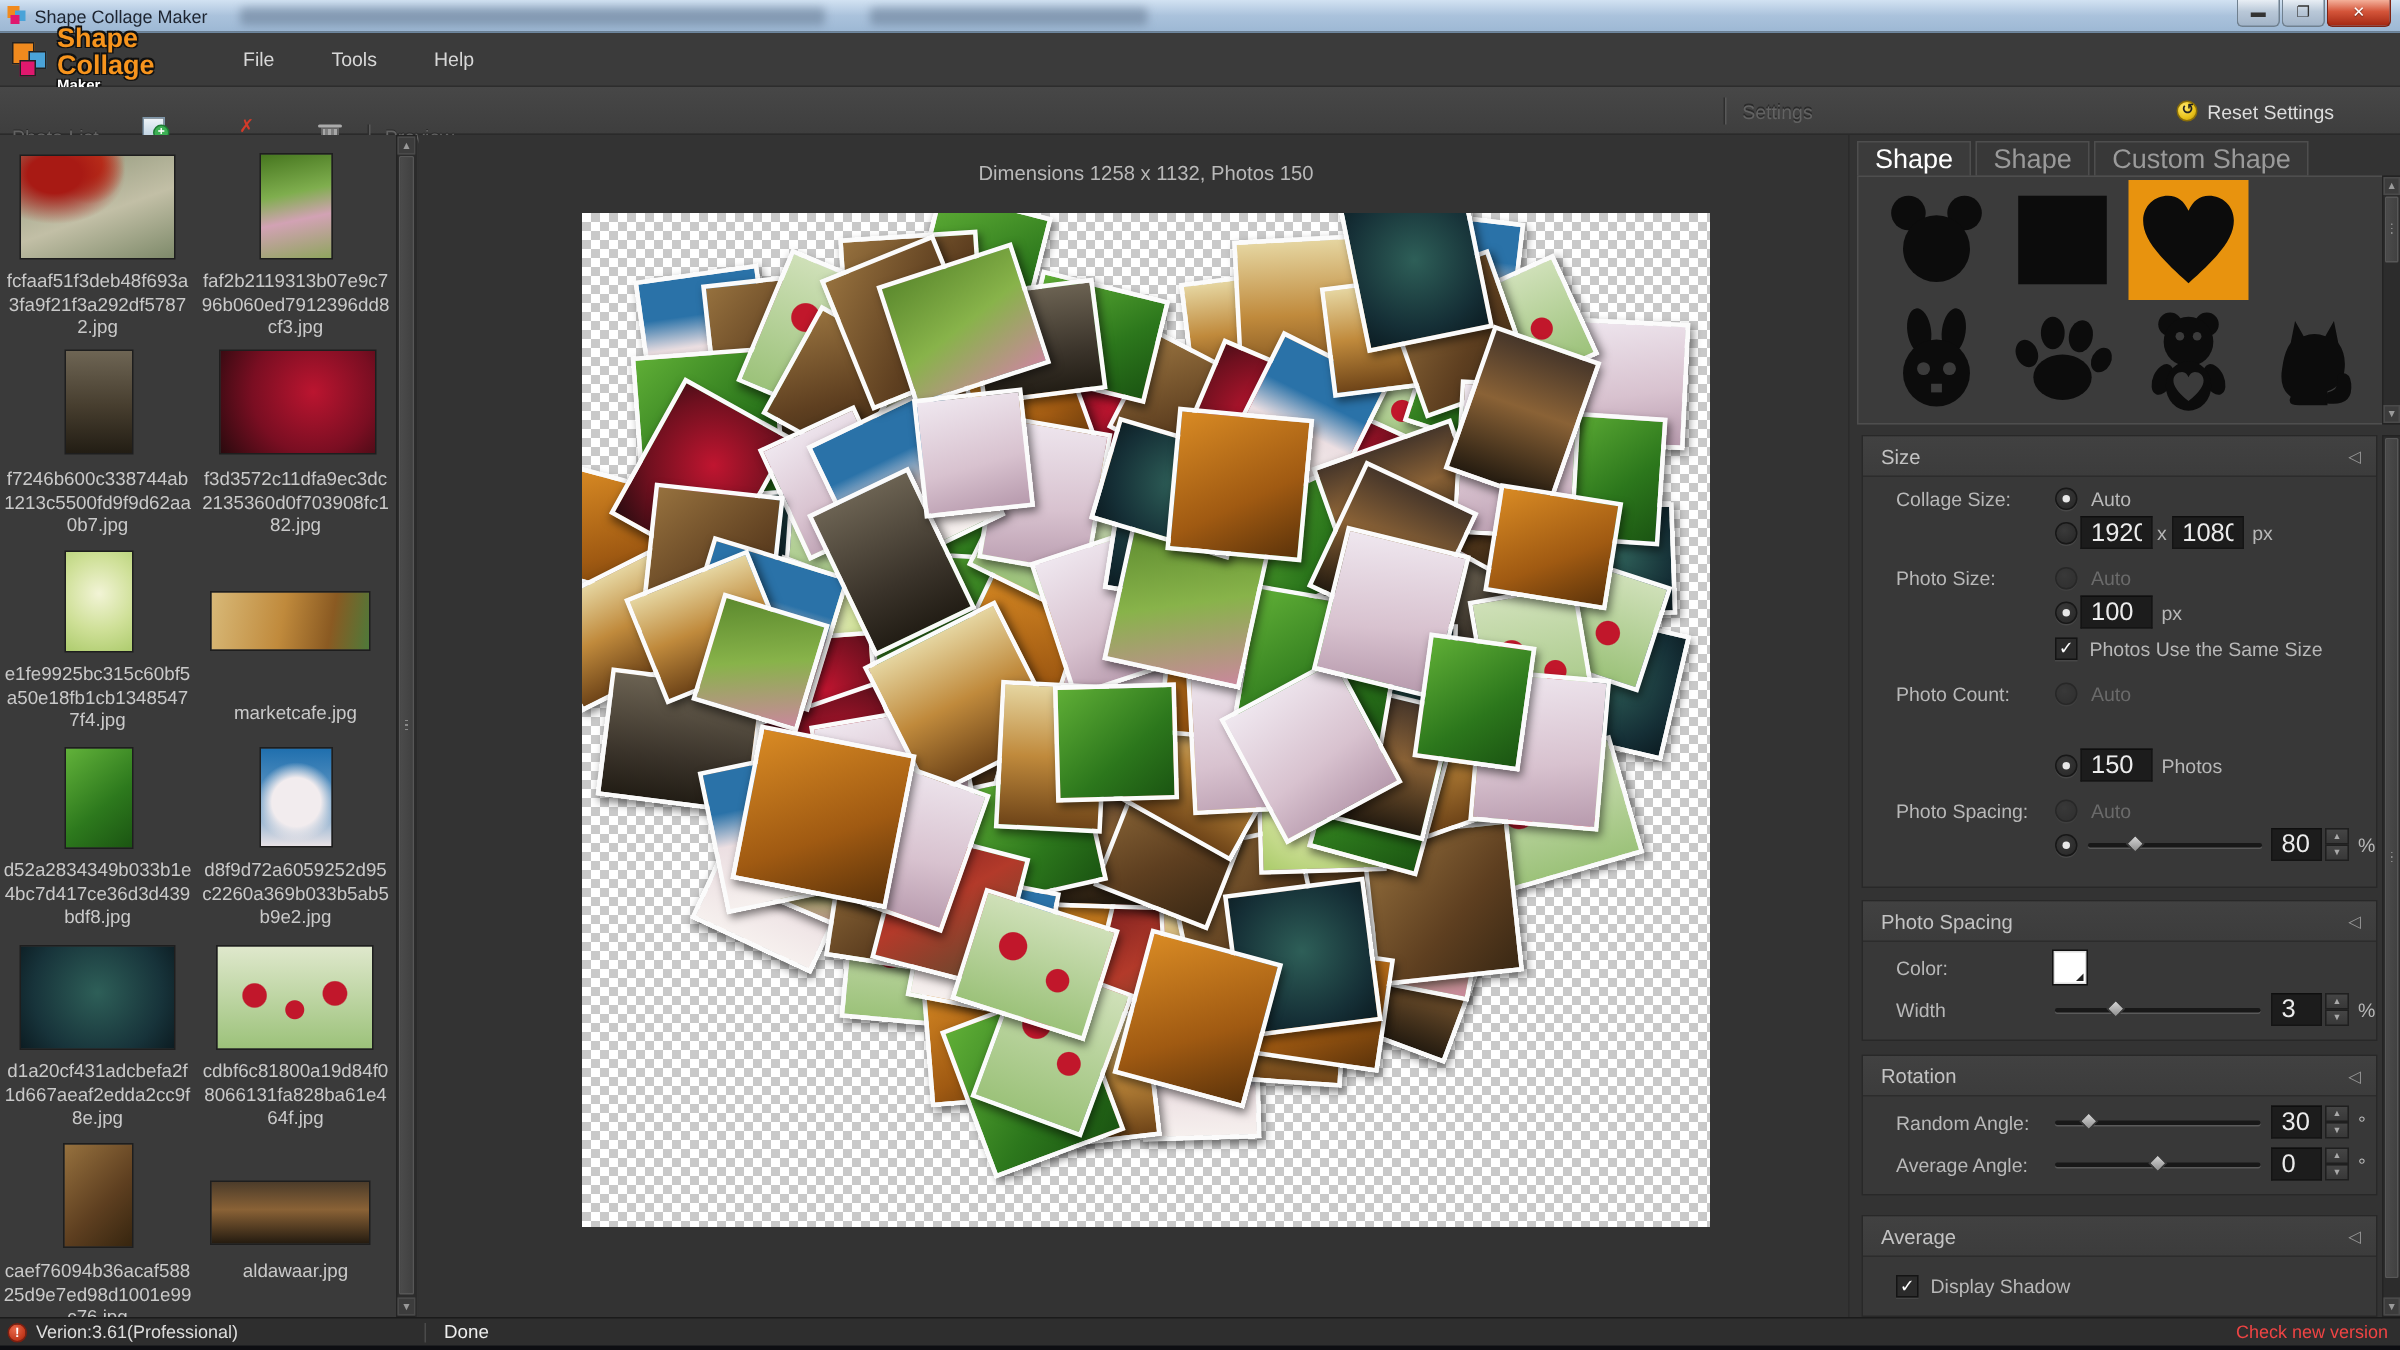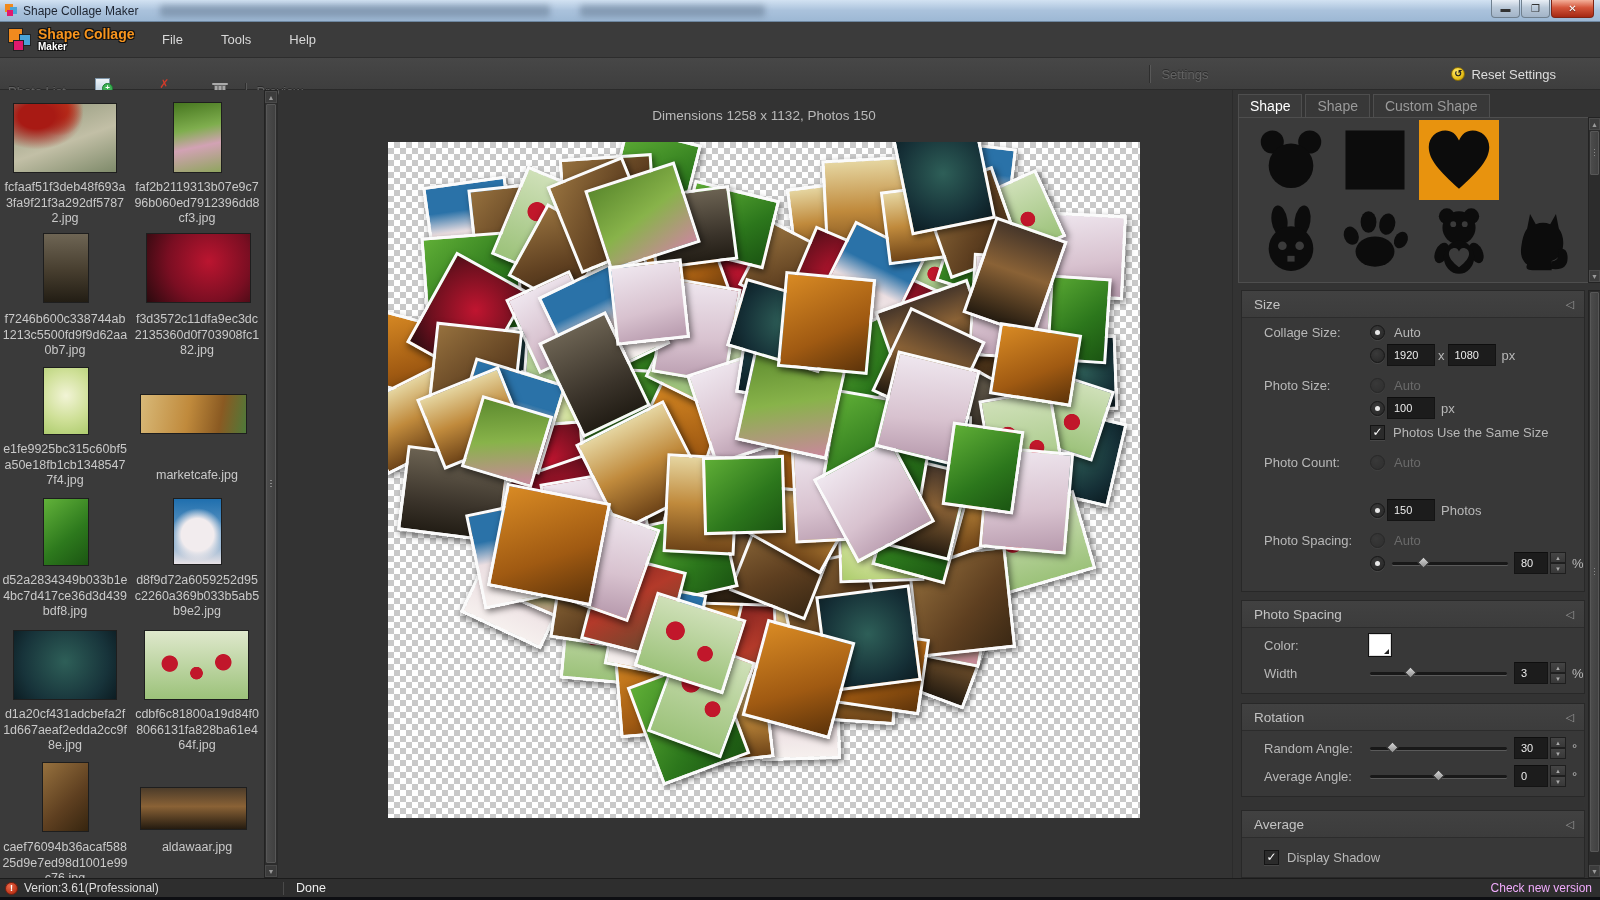--- a/index.html
+++ b/index.html
@@ -30,21 +30,21 @@
   
   .menubar{position:absolute;left:0;top:22px;width:1600px;height:36px;background:#3b3b3b;
     border-bottom:1px solid #2d2d2d;display:flex;align-items:center;}
   .logo{display:flex;align-items:center;margin-left:8px;width:130px;}
   .logo-mark{position:relative;width:26px;height:26px;flex:none;}
   .logo-mark i{position:absolute;display:block;}
   .lg1{left:0;top:1px;width:15px;height:15px;background:#f08a1e;border:1px solid #222;}
   .lg2{left:11px;top:7px;width:12px;height:12px;background:#4aa3d8;border:1px solid #222;}
   .lg3{left:5px;top:13px;width:11px;height:11px;background:#e0186e;border:1px solid #222;}
   .logo-text{margin-left:4px;line-height:1;}
-  .logo-line1{font-size:14px;font-weight:bold;color:#f7941d;
+  .logo-line1{font-size:18px;font-weight:bold;color:#f7941d;
     text-shadow:-1px 1px 0 #111,1px 1px 0 #111,1px -1px 0 #111,-1px -1px 0 #111;}
   .logo-line2{font-size:10px;font-weight:bold;color:#fff;margin-top:1px;
     text-shadow:-1px 1px 0 #111,1px 1px 0 #111,1px -1px 0 #111,-1px -1px 0 #111;}
   .menu-items{display:flex;margin-left:12px;}
   .menu-item{color:#d8d8d8;font-size:13px;padding:6px 12px;margin-right:14px;cursor:default;}
 
   
   .toolbar{position:absolute;left:0;top:58px;width:1600px;height:32px;
     background:linear-gradient(#474747,#3e3e3e);border-bottom:1px solid #2a2a2a;
     display:flex;align-items:center;font-size:13px;}
@@ -90,21 +90,21 @@
     background-size:12px 12px;}
   .tile{position:absolute;border:3px solid #fbfbfb;box-shadow:2px 3px 6px rgba(0,0,0,.5);}
   .actions{position:absolute;left:109px;top:718px;width:752px;display:flex;justify-content:center;}
   .act-btn{width:94px;height:29px;margin:0 5px;background:linear-gradient(#424242,#383838);
     border:1px solid #222;box-shadow:inset 0 1px 0 #555,inset 1px 0 0 #4a4a4a;border-radius:2px;
     color:#c9c9c9;font-size:13.5px;display:flex;align-items:center;justify-content:center;}
 
   
   .settings{position:absolute;left:1232px;top:0;width:368px;height:788px;background:#333;border-left:1px solid #2b2b2b;}
   .tabs{position:absolute;left:5px;top:4px;display:flex;}
-  .tab{height:24px;padding:0 11px;display:flex;align-items:center;font-size:14px;color:#9a9a9a;
+  .tab{height:24px;padding:0 11px;display:flex;align-items:center;font-size:18px;color:#9a9a9a;
     background:#383838;border:1px solid #4e4e4e;margin-right:3px;}
   .tab.active{background:#3b3b3b;color:#fff;border-bottom-color:#3b3b3b;}
   .shape-grid{position:absolute;left:5px;top:27px;width:351px;height:166px;background:#3b3b3b;border:1px solid #4e4e4e;
     display:flex;flex-wrap:wrap;align-content:flex-start;padding:2px 0 0 10px;}
   .shape-tile{width:80px;height:80px;display:flex;align-items:center;justify-content:center;margin:0 2px;}
   .shape-tile.selected{background:#e8930e;}
   .shape-tile svg{width:72px;height:72px;}
 
   .section{position:absolute;left:8px;width:344px;background:#383838;border:1px solid #282828;}
   .sec-head{height:27px;background:linear-gradient(#414141,#3c3c3c);border-bottom:1px solid #2c2c2c;
@@ -114,41 +114,41 @@
   .row .lab{position:absolute;left:22px;white-space:nowrap;}
   .ctl{position:absolute;display:flex;align-items:center;}
   .dimmed{color:#6a6a6a;}
   .radio{width:15px;height:15px;border-radius:50%;background:radial-gradient(circle at 40% 35%,#3a3a3a,#262626);
     border:1px solid #171717;box-shadow:0 1px 0 rgba(255,255,255,.08);position:relative;flex:none;}
   .radio.sel::after{content:"";position:absolute;left:4px;top:4px;width:5px;height:5px;border-radius:50%;background:#e8e8e8;}
   .radio.off{opacity:.5;}
   .chk{width:15px;height:15px;background:#2b2b2b;border:1px solid #141414;box-shadow:0 1px 0 rgba(255,255,255,.08);
     color:#fff;font-size:12px;line-height:13px;text-align:center;flex:none;}
   .ninput{height:22px;background:#1c1c1c;border:1px solid #141414;border-top-color:#0e0e0e;color:#ececec;
-    font-size:11px;font-family:"Liberation Sans",sans-serif;padding:0 6px;}
+    font-size:17px;font-family:"Liberation Sans",sans-serif;padding:0 6px;}
   .w48{width:48px;}.w30{width:34px;}
   .unit{color:#b8b8b8;font-size:13px;margin-left:6px;}
   .spin{width:16px;height:22px;display:flex;flex-direction:column;margin-left:2px;}
   .spin b{flex:1;background:linear-gradient(#454545,#383838);border:1px solid #1f1f1f;color:#aaa;
     font-size:6px;display:flex;align-items:center;justify-content:center;}
   .slider{position:relative;height:14px;}
   .sl-track{position:absolute;left:0;right:0;top:6px;height:3px;background:#181818;box-shadow:0 1px 0 #5a5a5a;border-radius:2px;}
   .sl-thumb{position:absolute;top:2px;width:9px;height:9px;background:linear-gradient(135deg,#d6d6d6,#8e8e8e);
     border:1px solid #3a3a3a;transform:rotate(45deg);margin-left:-5px;}
   .swatch{width:22px;height:22px;background:#fff;border:1px solid #dedede;outline:1px solid #111;position:relative;}
   .swatch::after{content:"";position:absolute;right:1px;bottom:1px;border-left:5px solid transparent;border-bottom:5px solid #222;}
 
   
   .statusbar{position:absolute;left:0;top:878px;width:1600px;height:19px;background:#2e2e2e;border-top:1px solid #1b1b1b;
     display:flex;align-items:center;font-size:12px;color:#ddd;}
   .stat-icon{width:13px;height:13px;border-radius:50%;background:radial-gradient(circle at 35% 30%,#e8684a,#c33a1d 65%,#8e2413);
     border:1px solid #7c1f10;color:#fff;font-size:9px;font-weight:bold;line-height:11px;text-align:center;margin:0 6px 0 5px;}
   .stat-sep{position:absolute;left:283px;top:3px;width:1px;height:13px;background:#4a4a4a;}
   .stat-done{position:absolute;left:296px;font-size:12.5px;color:#eee;}
-  .stat-check{position:absolute;right:8px;color:#f0abfc;}
+  .stat-check{position:absolute;right:8px;color:#ef4444;}
   .taskstrip{position:absolute;left:0;top:897px;width:1600px;height:3px;background:#0d0e12;}
 </style>
 </head>
 <body>
 
 <div class="app">
 
   <div class="titlebar">
     <span class="app-ico">
         <i class="ico-sq1"></i>

